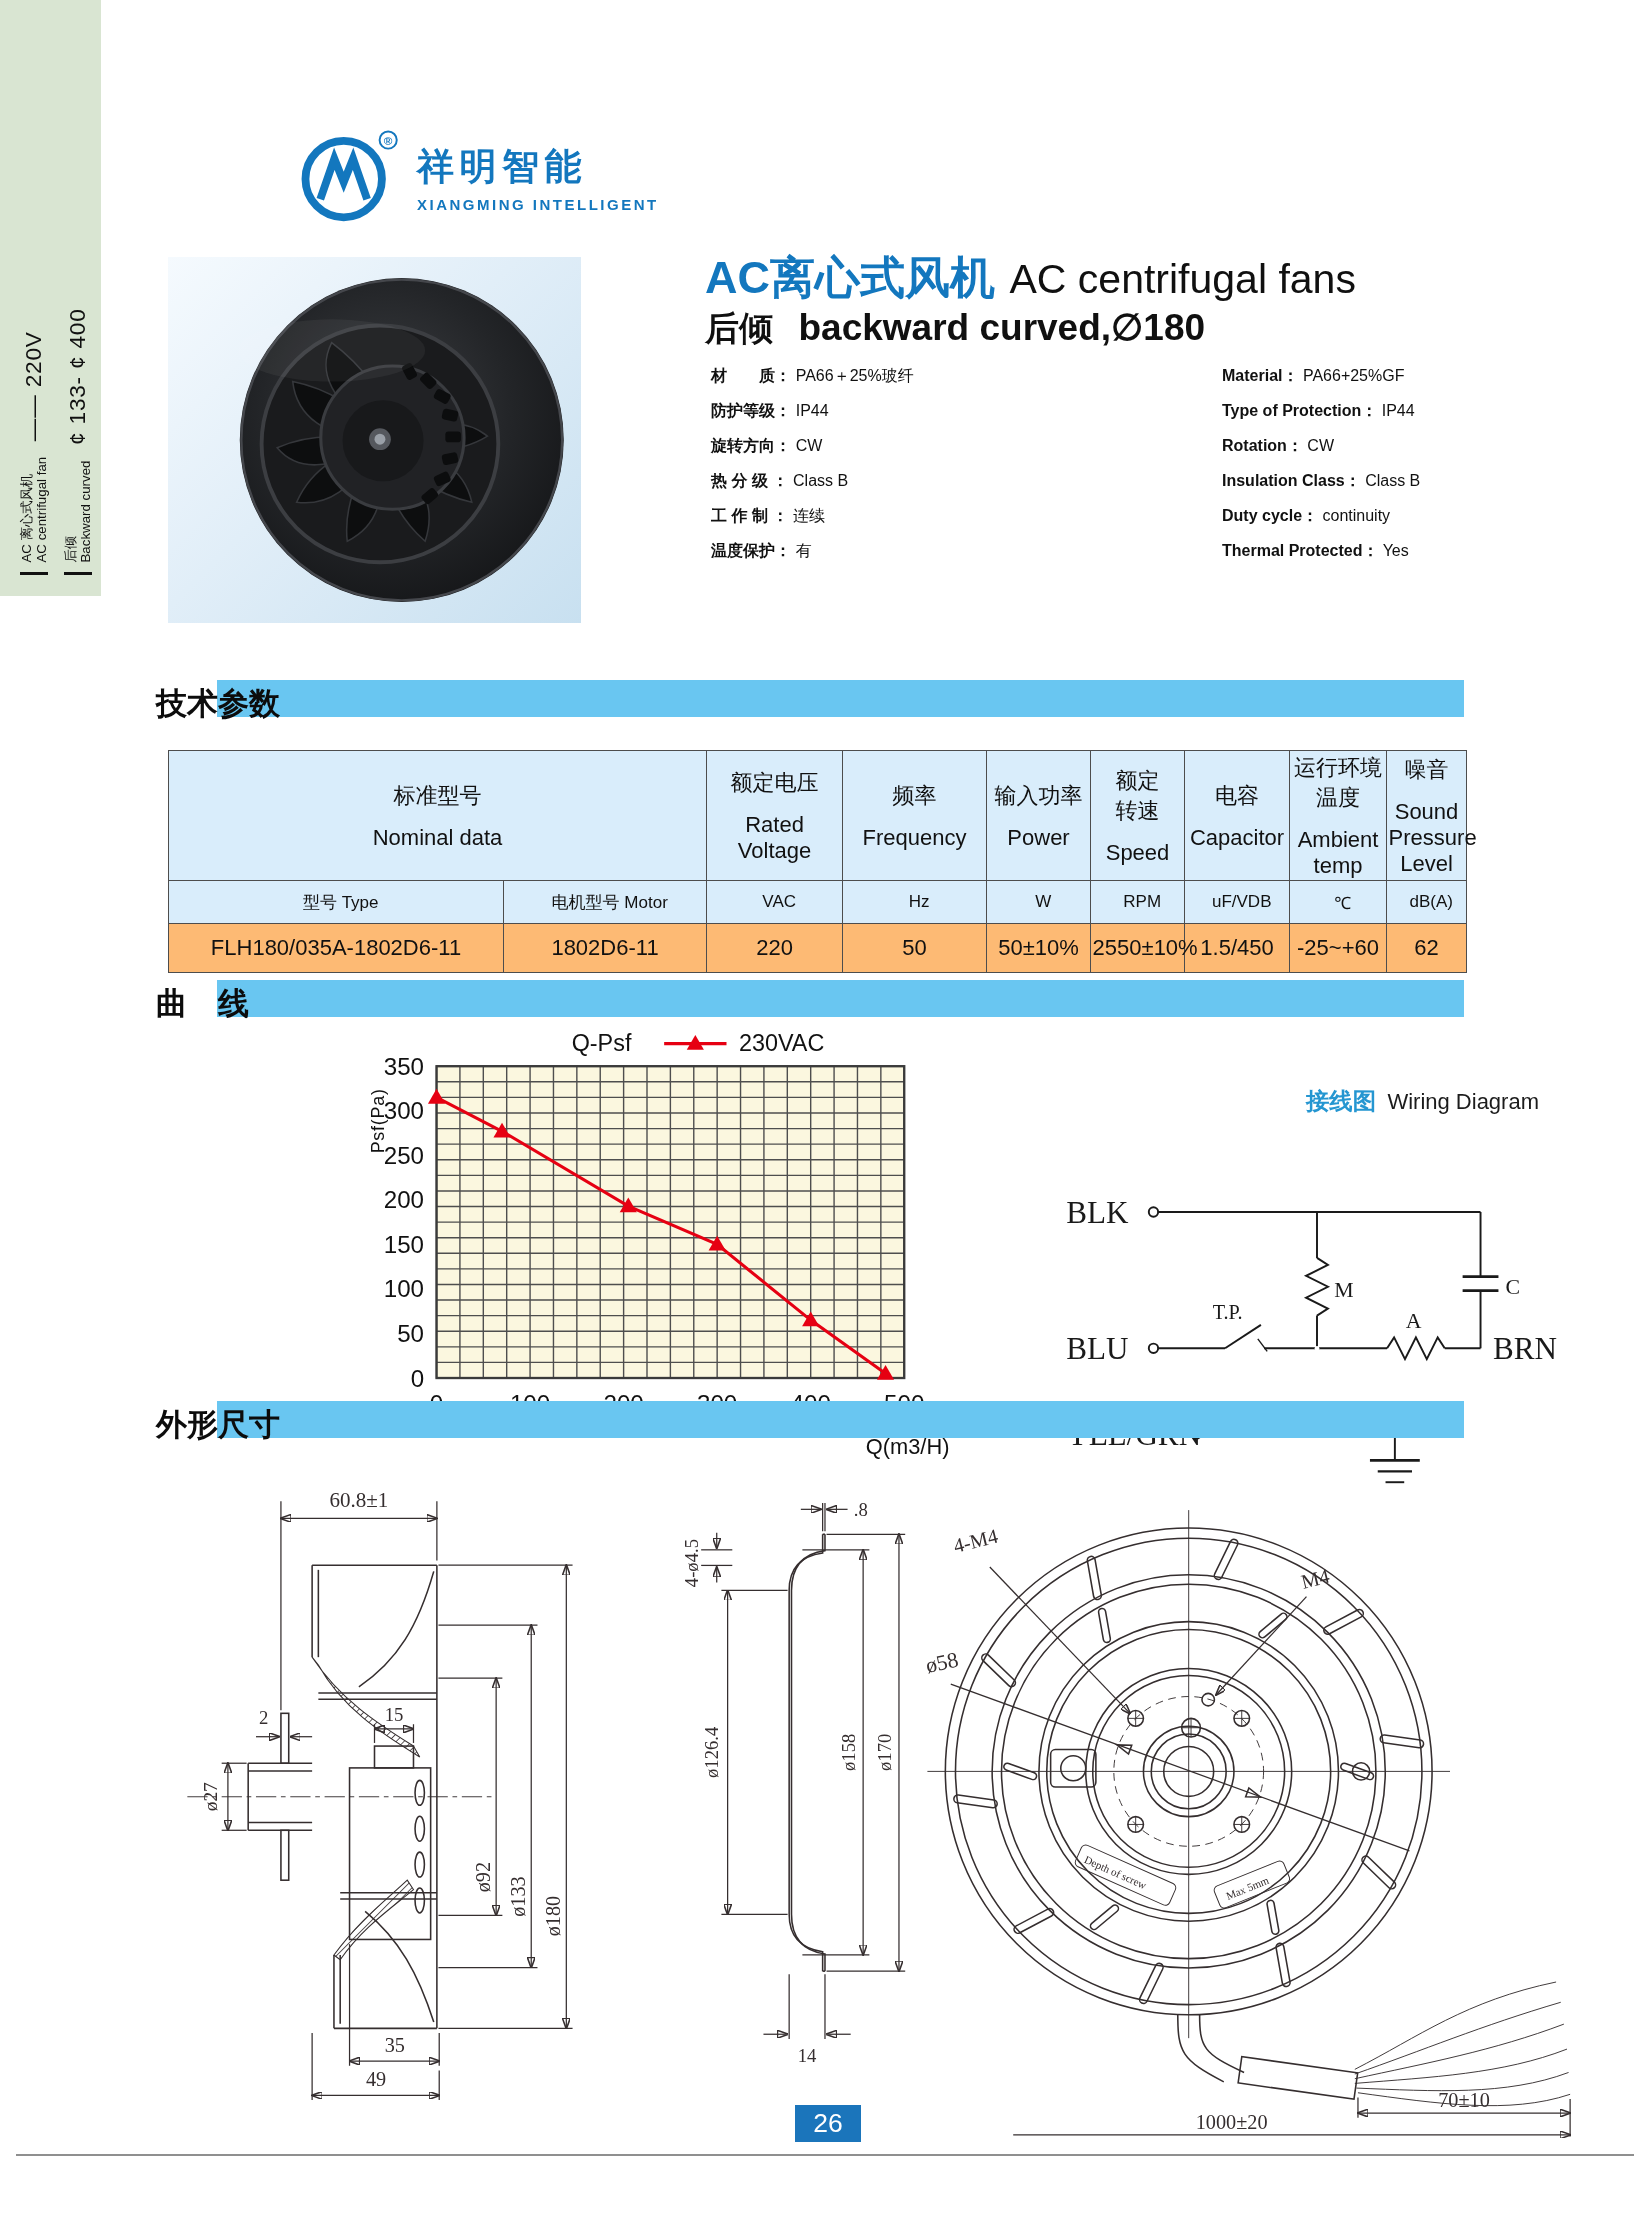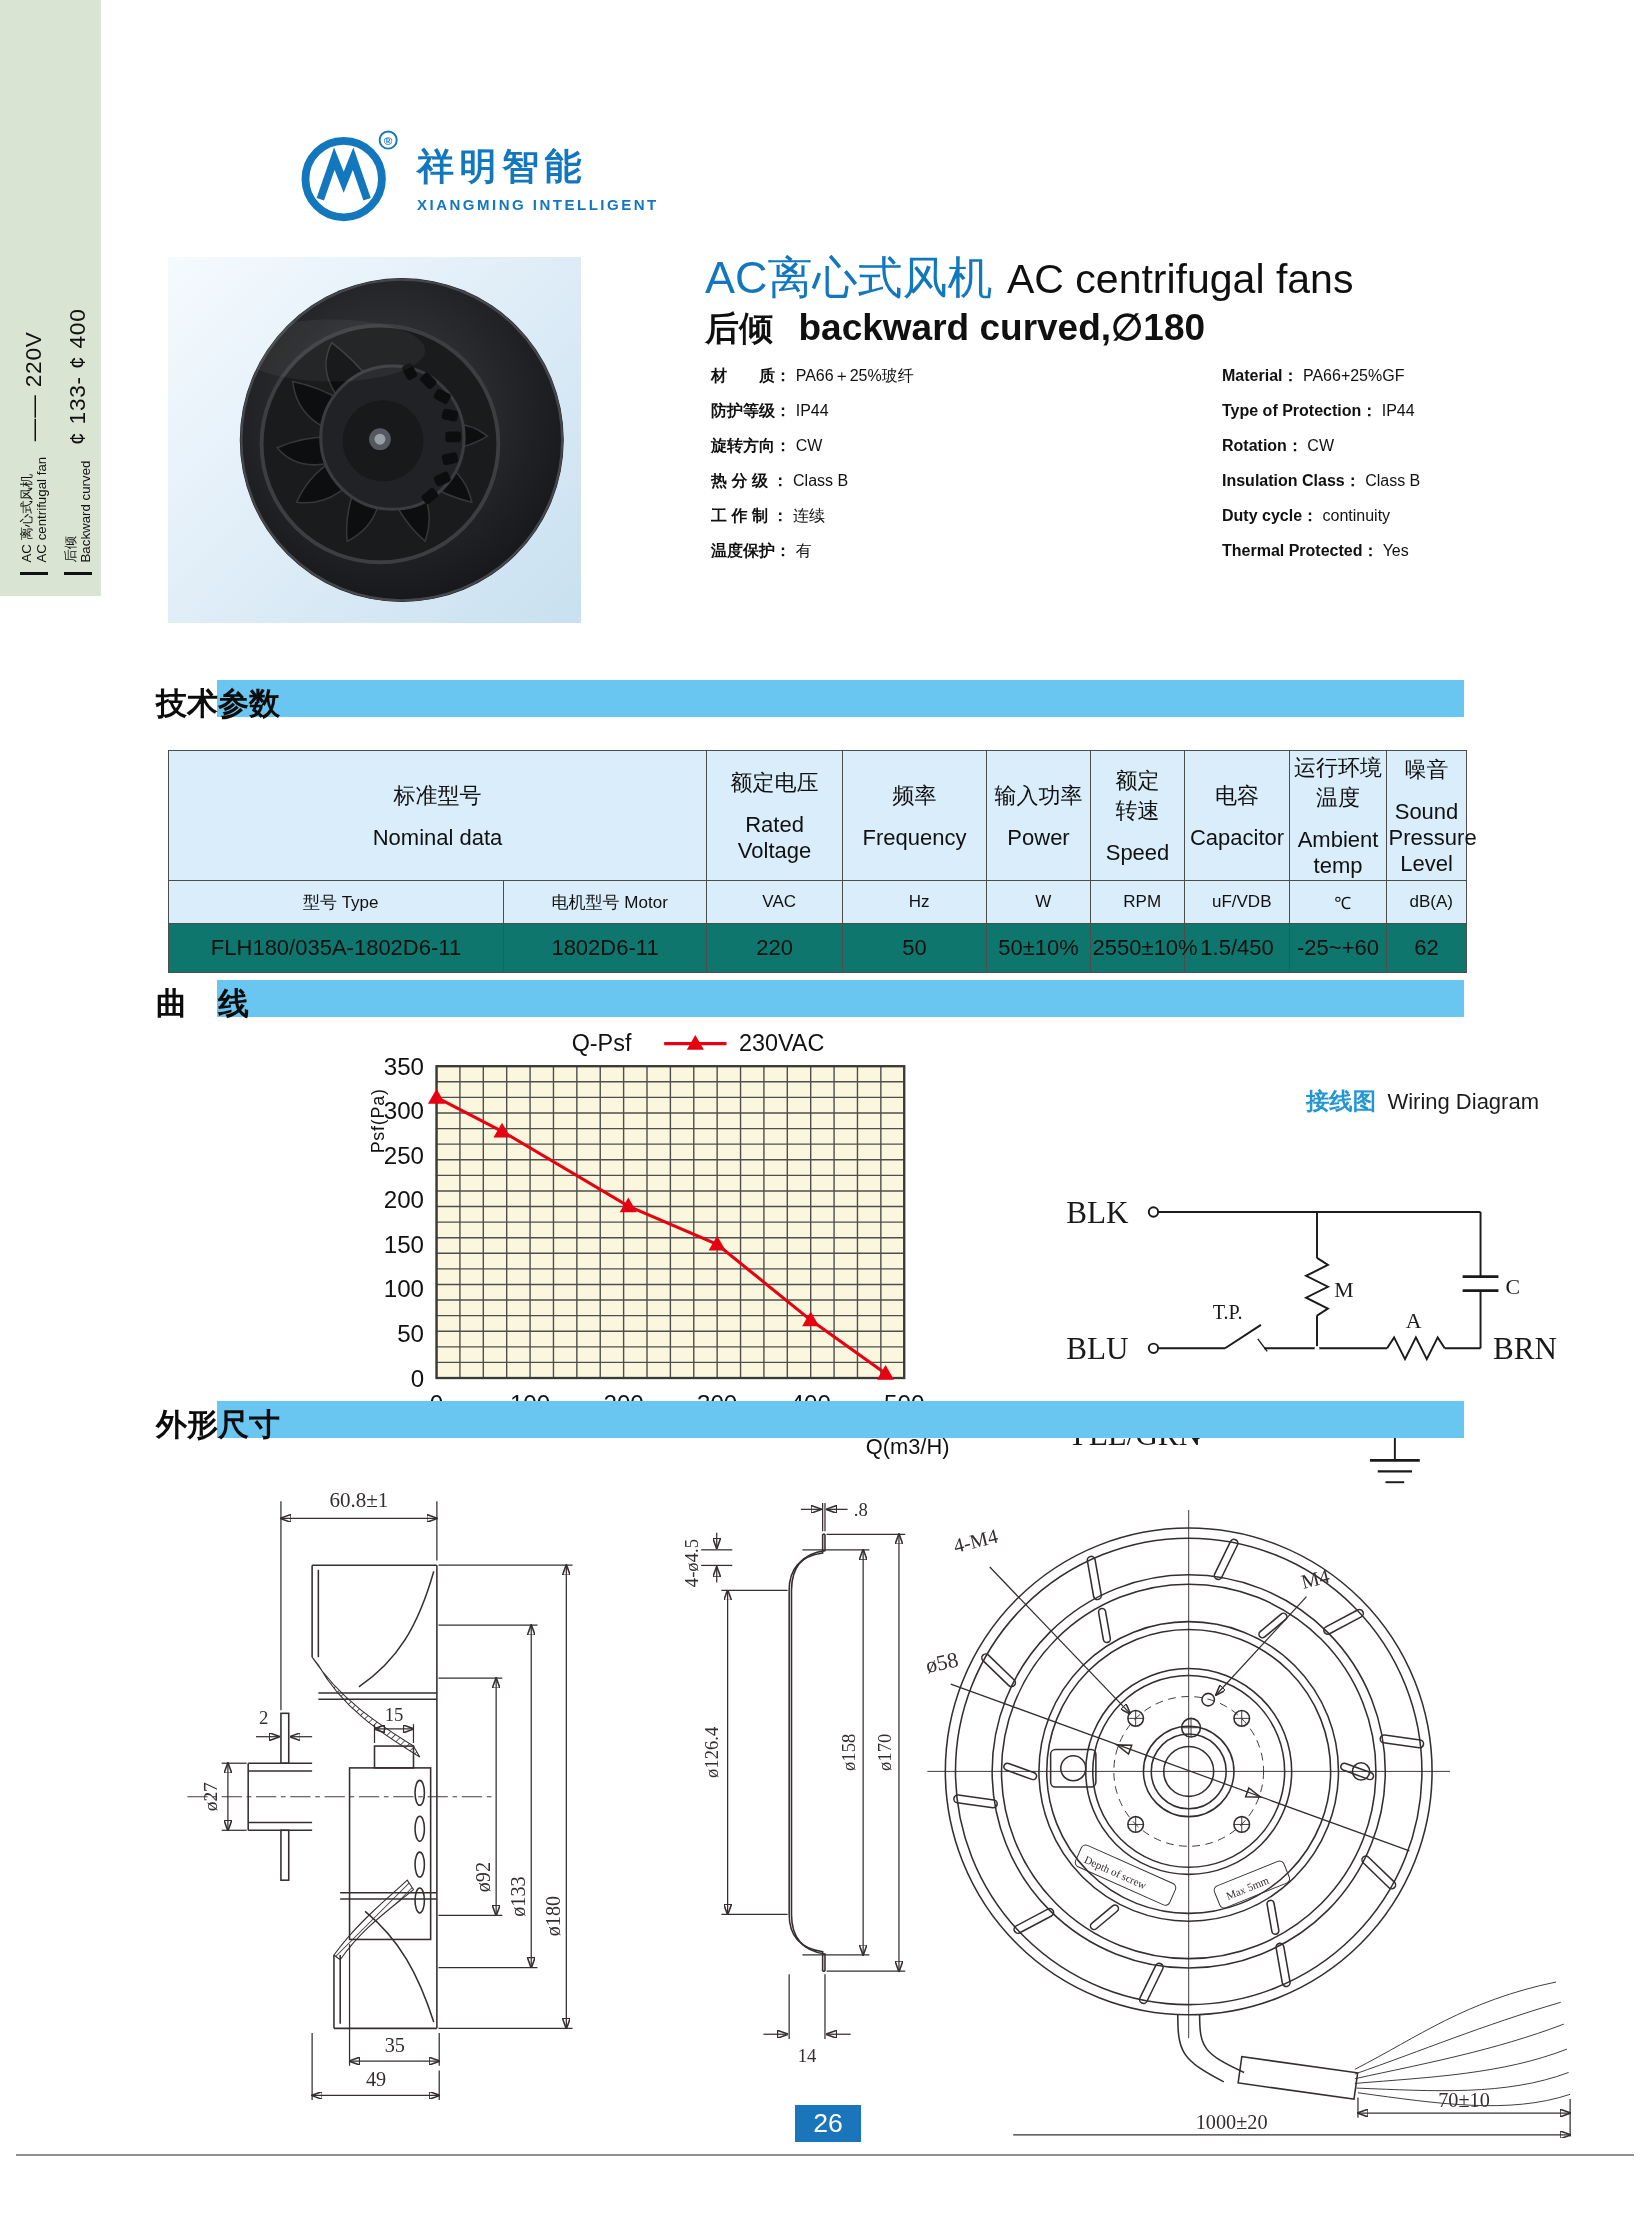--- a/index.html
+++ b/index.html
@@ -15,40 +15,40 @@
   
   .logo{position:absolute;left:300px;top:129px;display:flex;align-items:flex-start;}
   .logo-txt{margin-left:14px;padding-top:12.5px;}
   .logo-cn{font-size:37px;font-weight:bold;color:#1377be;letter-spacing:5.5px;}
   .logo-en{font-size:15px;font-weight:bold;color:#1377be;letter-spacing:2.5px;margin-top:4.7px;}
   
   .photo{position:absolute;left:168px;top:257px;width:413px;height:366px;
          background:linear-gradient(135deg,#f5fafe 0%,#e1eef8 45%,#c8e0f0 100%);}
   
   .title{position:absolute;left:705px;top:248px;white-space:nowrap;}
-  .title-cn{font-size:45px;font-weight:normal;color:#1377be;}
+  .title-cn{font-size:45px;font-weight:bold;color:#1377be;}
   .title-en{font-size:41px;font-weight:500;color:#101010;margin-left:11px;}
   .subtitle{position:absolute;left:705px;top:306px;white-space:nowrap;font-weight:bold;color:#101010;}
   .sub-cn{font-size:34px;}
   .sub-en{font-size:37px;margin-left:22px;}
   .specs{position:absolute;left:705px;top:366px;width:881px;}
   .spec-row{position:relative;height:35px;font-size:16px;white-space:nowrap;margin-left:6px;}
   .spec-row b{font-weight:bold;}
   .spec-cv{margin-left:4.7px;}
   .spec-en{position:absolute;left:511px;top:0;}
   
   .sec-label{position:absolute;left:156px;font-size:31px;font-weight:bold;color:#0c0c0c;z-index:2;}
   .sec-bar{position:absolute;left:217px;width:1247px;height:37px;background:#69c6f1;}
   
   table.spec{position:absolute;left:168px;top:750px;width:1298px;border-collapse:collapse;
              table-layout:fixed;}
   table.spec td{border:1.6px solid #4d4d4d;text-align:center;vertical-align:middle;padding:1.6px;}
   table.spec tr.h1 td{background:#d9edfb;height:117px;font-size:22px;}
   table.spec tr.h2 td{background:#d9edfb;height:39px;font-size:17px;padding-left:11px;}
-  table.spec tr.dr td{background:#0f766e;height:44px;font-size:22px;}
+  table.spec tr.dr td{background:#fdba74;height:44px;font-size:22px;}
   .cnh{white-space:pre-line;margin-bottom:14px;}
   .enh{white-space:pre-line;}
   
   #chart-svg text{font-family:"Liberation Sans",sans-serif;}
   .chart-wrap{position:absolute;left:343px;top:1027px;}
   
   .wire-title{position:absolute;left:1087px;top:1085px;width:452px;text-align:right;white-space:nowrap;}
   .wire-cn{font-size:23.4px;font-weight:bold;color:#2596d1;}
   .wire-en{font-size:22px;color:#1c1c1c;margin-left:7.8px;}
   .wire-wrap{position:absolute;left:1060px;top:1124px;text-align:right;}

